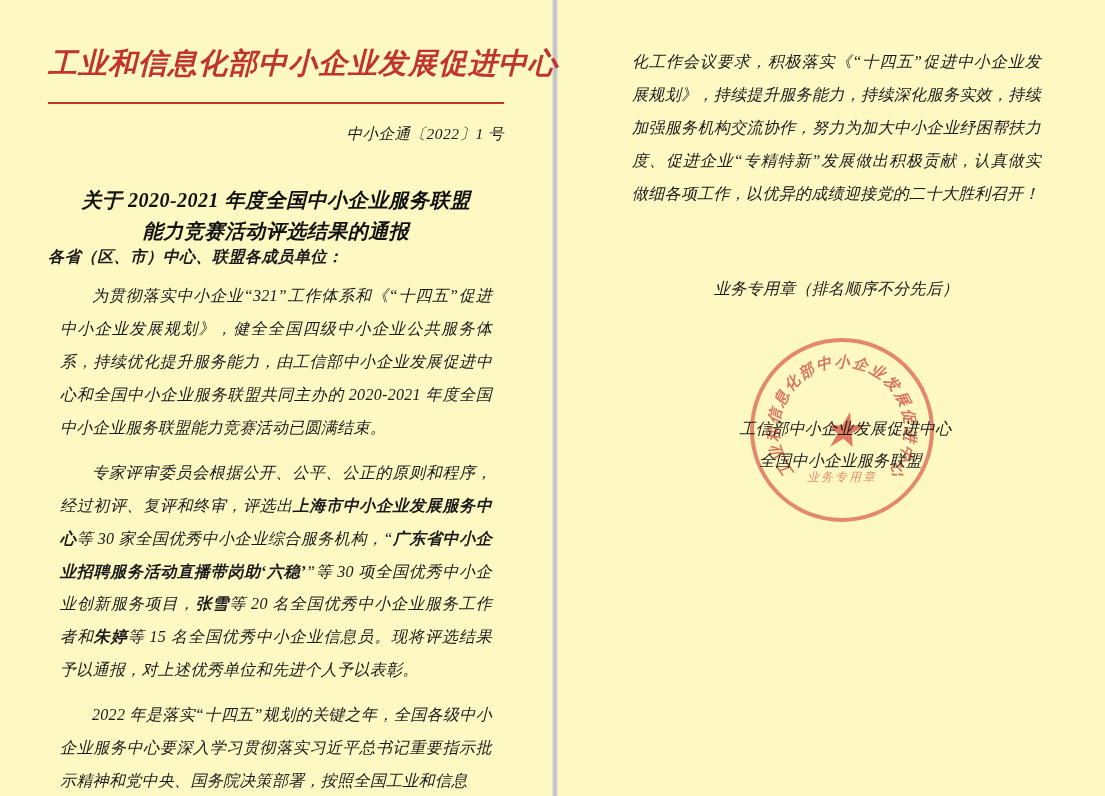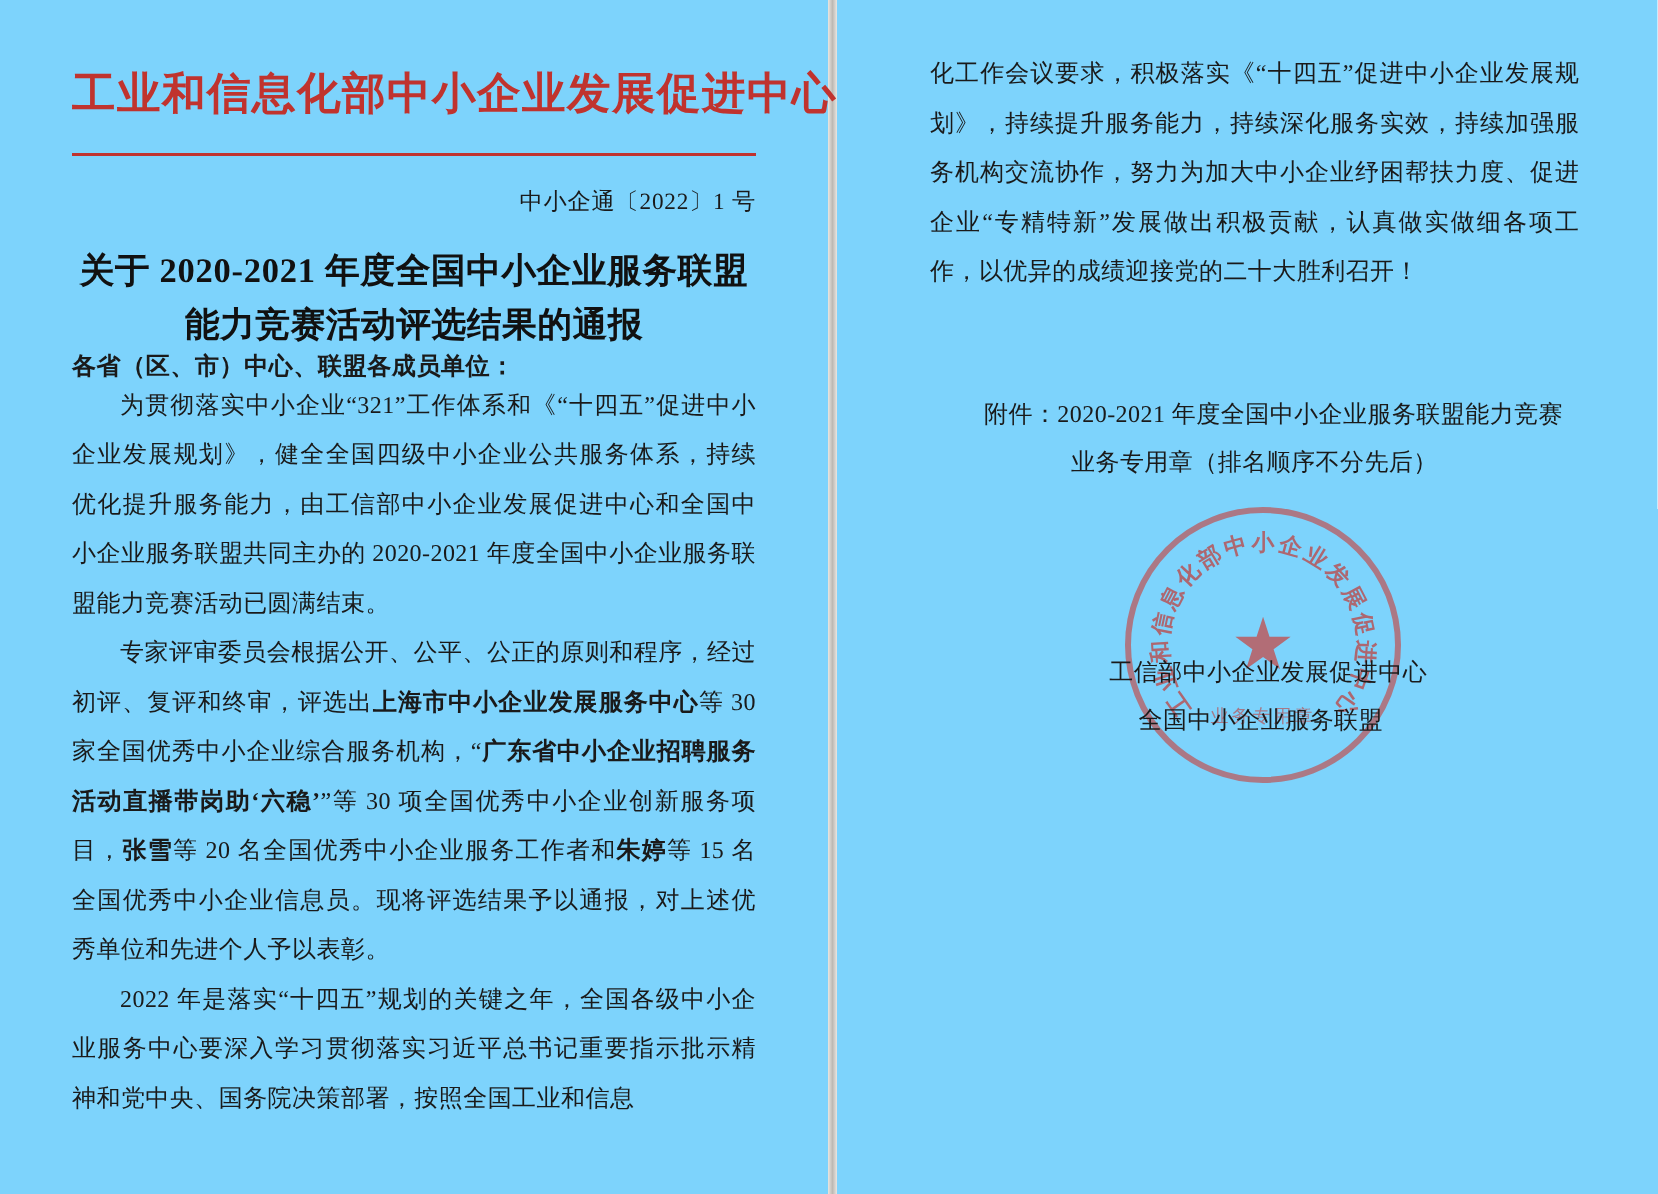--- a/index.html
+++ b/index.html
@@ -12,21 +12,22 @@
     height: 796px;
     font-family: "Liberation Serif", "DejaVu Serif", serif;
     color: #1a1a1a;
     overflow: hidden;
     position: relative;
   }
   .page {
     position: absolute;
     inset: 0;
     display: flex;
-    background: #7dd3fc;
+    background: #fef9c3;
+    font-style: italic;
   }
   .spine {
     position: absolute;
     left: 552px;
     top: 0;
     width: 6px;
     height: 796px;
     background: linear-gradient(to right, #e9e6e1, #bdb9b3, #e9e6e1);
   }
   .col {
@@ -64,41 +65,41 @@
   .doc-number {
     text-align: right;
     font-size: 15.5px;
     margin-top: 20px;
     letter-spacing: 0.5px;
   }
 
   
   .doc-title {
     text-align: center;
-    font-size: 23px;
+    font-size: 20px;
     font-weight: bold;
     line-height: 1.55;
-    margin-top: 18px;
+    margin-top: 40px;
     letter-spacing: 0.5px;
     color: #111;
   }
 
   
   .salutation {
     font-size: 16px;
     font-weight: bold;
     letter-spacing: 0.4px;
   }
   .para {
     font-size: 16px;
     line-height: 2.06;
     text-align: justify;
     text-justify: inter-ideograph;
     letter-spacing: 0.3px;
-    margin: 0;
+    margin: 12px;
   }
   .para.indent {
     text-indent: 2em;
   }
   .para b {
     font-weight: bold;
   }
 
   
   .attachment {
@@ -199,23 +200,20 @@
     </div>
   </div>
 
   <div class="col col-right">
 
     <div class="body-right">
       <p class="para" id="p3-right"><span>化工作会议要求，积极落实《“十四五”促进中小企业发展规划》，持续提升服务能力，持续深化服务实效，持续加强服务机构交流协作，努力为加大中小企业纾困帮扶力度、促进企业“专精特新”发展做出积极贡献，认真做实做细各项工作，以优异的成绩迎接党的二十大胜利召开！</span></p>
     </div>
 
     <div class="attachment">
-      <div class="att-line1">
-        <span>附件：</span><span>2020-2021 年度全国中小企业服务联盟能力竞赛</span>
-      </div>
       <div class="att-line2">业务专用章（排名顺序不分先后）</div>
     </div>
 
     <div class="seal">
       <div class="seal-ring-text" id="seal-ring">
           <span style="transform: rotate(-125deg) translate(0px, -68px) rotate(0deg) translate(-50%, -50%);">工</span>
           <span style="transform: rotate(-109.375deg) translate(0px, -68px) rotate(0deg) translate(-50%, -50%);">业</span>
           <span style="transform: rotate(-93.75deg) translate(0px, -68px) rotate(0deg) translate(-50%, -50%);">和</span>
           <span style="transform: rotate(-78.125deg) translate(0px, -68px) rotate(0deg) translate(-50%, -50%);">信</span>
           <span style="transform: rotate(-62.5deg) translate(0px, -68px) rotate(0deg) translate(-50%, -50%);">息</span>

